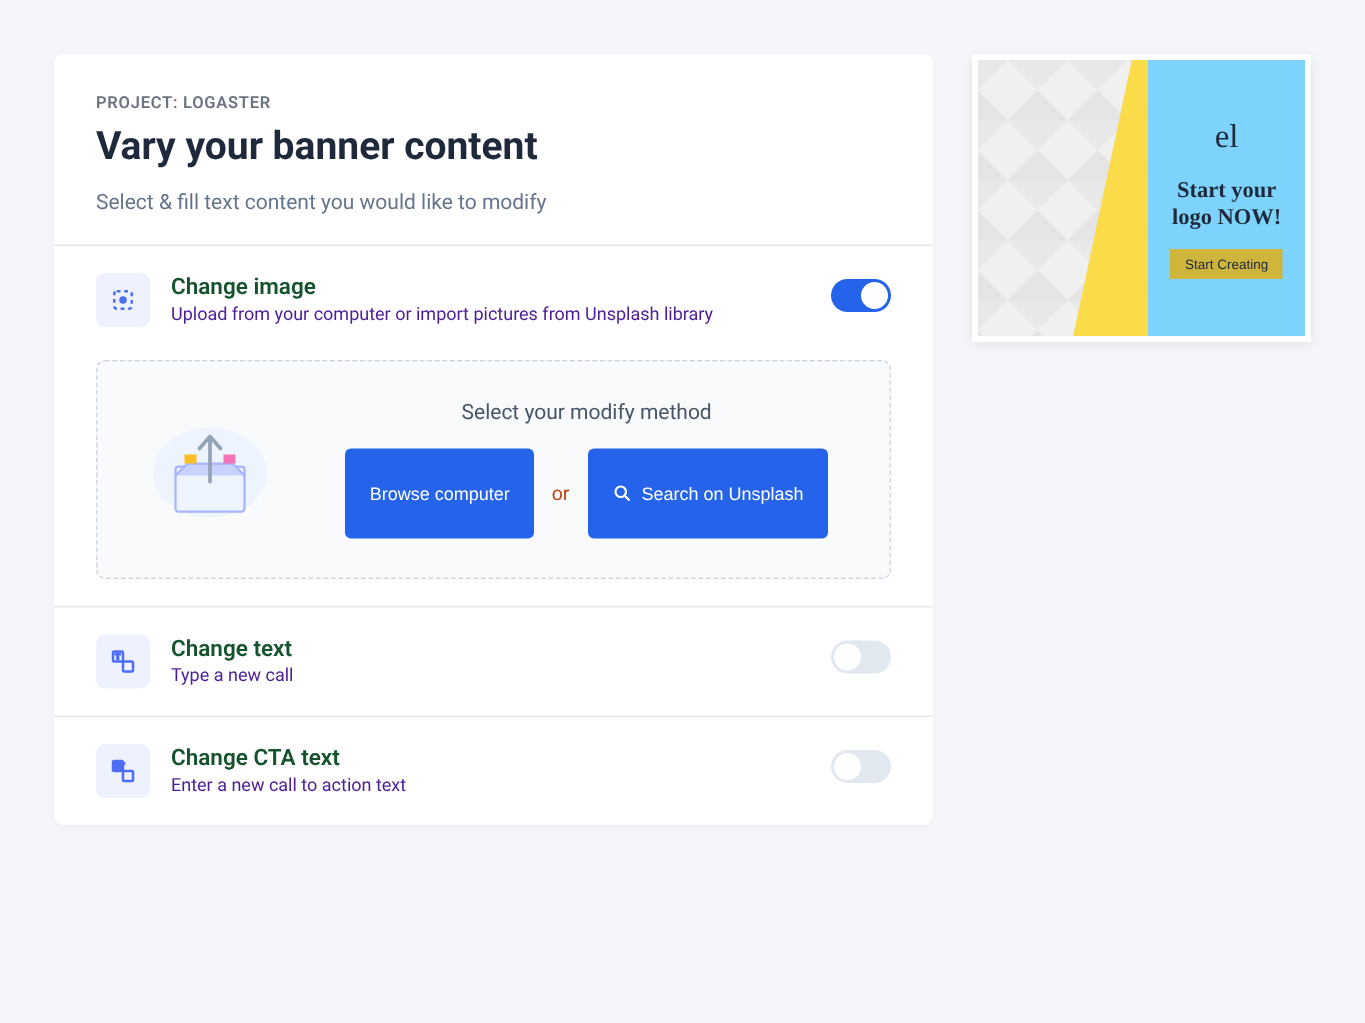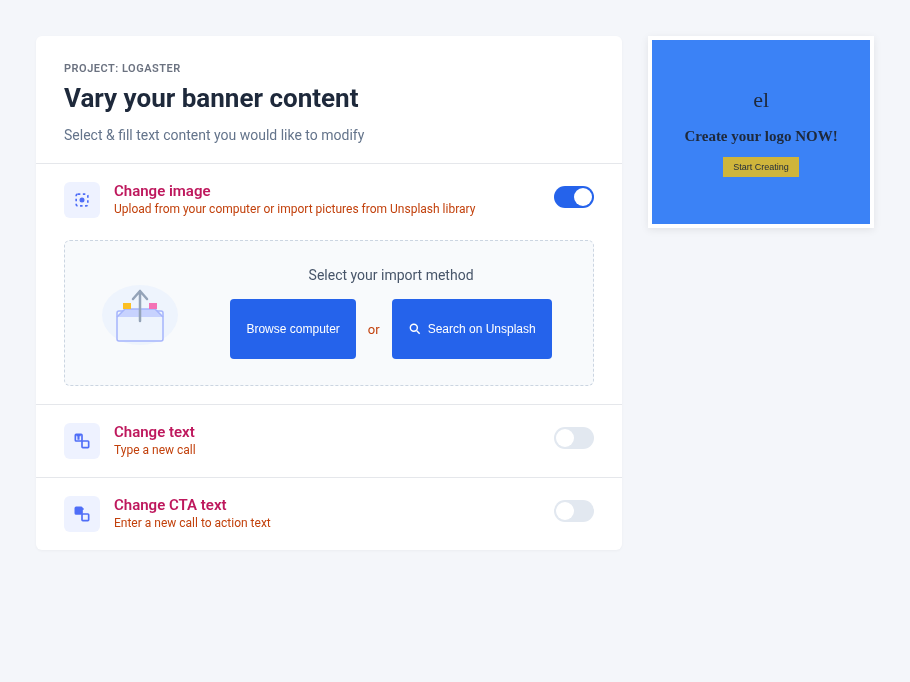--- a/index.html
+++ b/index.html
@@ -58,26 +58,26 @@
       display: flex;
       align-items: center;
       justify-content: center;
       flex-shrink: 0;
     }
     .section-icon svg { width: 20px; height: 20px; }
     .section-text { flex: 1; }
     .section-title {
       font-size: 15px;
       font-weight: 600;
-      color: #be185d;
+      color: #14532d;
       margin-bottom: 2px;
     }
     .section-desc {
       font-size: 12px;
-      color: #c2410c;
+      color: #4c1d95;
     }
     .toggle {
       width: 40px;
       height: 22px;
       border-radius: 11px;
       position: relative;
       cursor: pointer;
       flex-shrink: 0;
       margin-top: 4px;
     }
@@ -148,24 +148,23 @@
     .preview-panel {
       width: 228px;
       height: 192px;
       background: #fff;
       padding: 4px;
       box-shadow: 0 2px 8px rgba(0,0,0,0.08);
     }
     .banner {
       width: 100%;
       height: 100%;
-      background: #3b82f6;
+      background: #7dd3fc;
       display: flex;
       position: relative;
-      flex-direction: column;
     }
     .banner-left {
       width: 52%;
       background: #f0f0f0;
       position: relative;
       overflow: hidden;
     }
     .banner-left::after {
       content: '';
       position: absolute;
@@ -252,21 +251,21 @@
           <svg viewBox="0 0 90 80">
             <ellipse cx="45" cy="42" rx="38" ry="30" fill="#e8f0fe" opacity="0.6"></ellipse>
             <rect x="22" y="38" width="46" height="30" rx="2" fill="none" stroke="#a5b4fc" stroke-width="1.5"></rect>
             <path d="M22 44 L30 36 L60 36 L68 44" fill="#c7d2fe" stroke="#a5b4fc" stroke-width="1.5"></path>
             <rect x="28" y="30" width="8" height="6" fill="#fbbf24"></rect>
             <rect x="54" y="30" width="8" height="6" fill="#f472b6"></rect>
             <path d="M45 18 L45 48 M38 26 L45 18 L52 26" fill="none" stroke="#94a3b8" stroke-width="2.5" stroke-linecap="round" stroke-linejoin="round"></path>
           </svg>
         </div>
         <div class="import-content">
-          <div class="import-label">Select your import method</div>
+          <div class="import-label">Select your modify method</div>
           <div class="import-buttons">
             <button class="btn">
               <span>Browse computer</span>
             </button>
             <span class="or-text">or</span>
             <button class="btn">
               <svg viewBox="0 0 24 24" fill="none" stroke="#fff" stroke-width="2.5">
                 <circle cx="10" cy="10" r="6"></circle>
                 <line x1="15" y1="15" x2="20" y2="20"></line>
               </svg>
@@ -316,18 +315,18 @@
     </div>
   </div>
 
   <div class="preview-panel">
     <div class="banner">
       <div class="banner-left">
         <div class="triangle-pattern"></div>
       </div>
       <div class="banner-right">
         <div class="banner-logo">el</div>
-        <div class="banner-headline">Create your logo NOW!</div>
+        <div class="banner-headline">Start your logo NOW!</div>
         <button class="banner-cta">Start Creating</button>
       </div>
     </div>
   </div>
 </div>
 
 </body></html>

